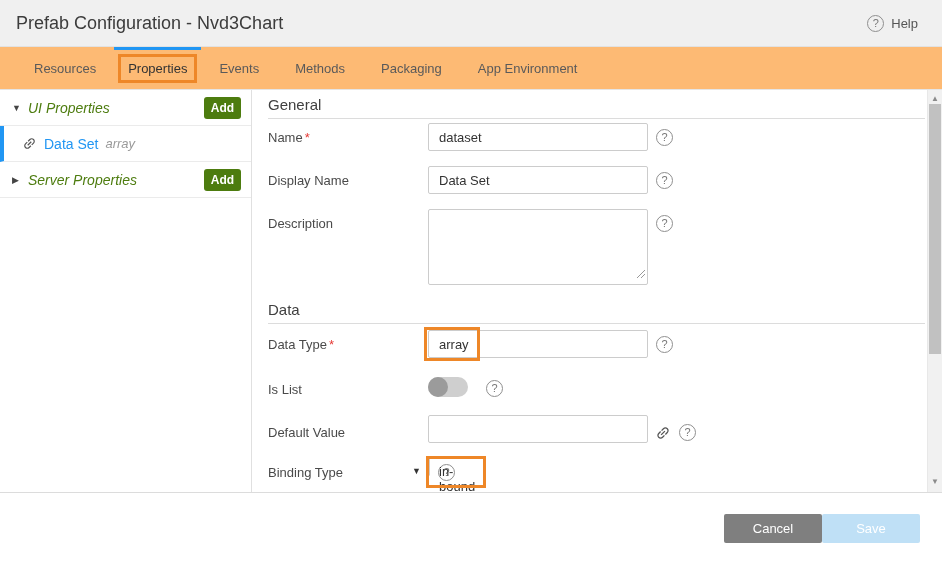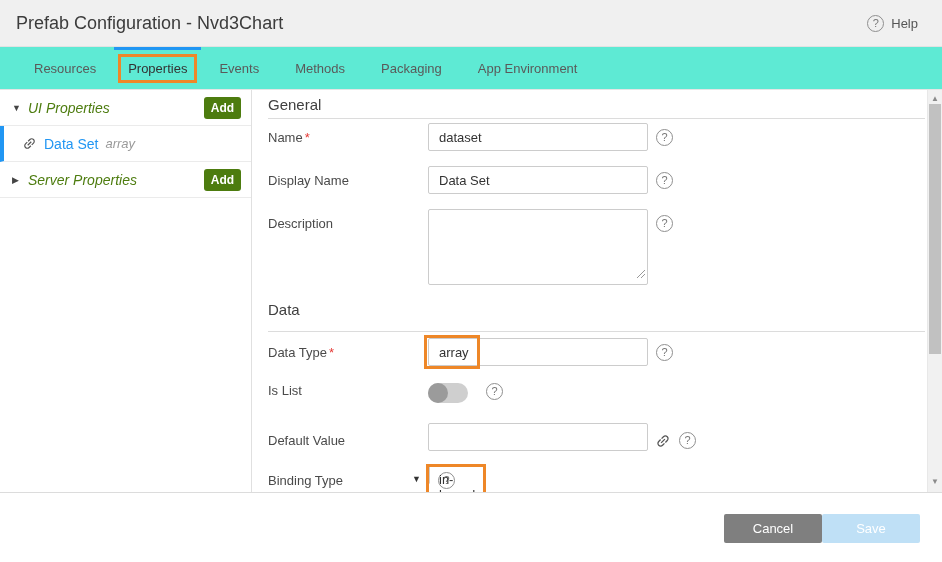--- a/index.html
+++ b/index.html
@@ -19,21 +19,21 @@
   .hdr-help { display:flex; align-items:center; gap:7px; font-size:13px; color:#555; cursor:pointer; }
 
   .q-icon {
     width:17px; height:17px; border:1px solid #8f8f8f; border-radius:50%;
     display:inline-flex; align-items:center; justify-content:center;
     font-size:11px; color:#777; flex:0 0 auto; background:transparent; line-height:1;
   }
 
   
   .tabbar {
-    height:43px; background:#5eead4; border-bottom:1px solid #e5e5e5;
+    height:43px; background:#fdba74; border-bottom:1px solid #e5e5e5;
     display:flex; align-items:stretch; padding-left:16px;
   }
   .tab {
     position:relative; display:flex; align-items:center; padding:0 18px;
     font-size:13px; color:#5a5a5a; cursor:pointer; white-space:nowrap;
   }
   .tab.active { padding:0 4px; color:#333; }
   .tab.active .tab-indicator {
     position:absolute; top:0; left:0; right:0; height:3px; background:#2196f3;
   }
@@ -64,28 +64,28 @@
   .side-item-label { color:#2196f3; font-size:14px; }
   .side-item-type { color:#9a9a9a; font-size:13px; font-style:italic; }
   .link-svg { flex:0 0 auto; display:inline-flex; }
 
   
   .panel { flex:1; padding:0 17px 0 16px; position:relative; overflow:hidden; }
   .sec-title {
     font-size:15px; color:#404040; line-height:17px;
     padding:6px 0 5px; border-bottom:1px solid #dcdcdc; margin-bottom:4px;
   }
-  .sec-title.data { margin-top:16px; padding-top:0; padding-bottom:13px; margin-bottom:6px; }
+  .sec-title.data { margin-top:16px; padding-top:0; padding-bottom:5px; margin-bottom:6px; }
 
   .frow { display:flex; align-items:flex-start; }
   .row-name     { margin-bottom:15px; }
   .row-display  { margin-bottom:15px; }
   .row-desc     { margin-bottom:0; }
   .row-datatype { margin-bottom:17px; }
-  .row-islist   { margin-bottom:18px; align-items:flex-start; height:22px; }
+  .row-islist   { margin-bottom:18px; align-items:flex-end; height:22px; }
   .row-default  { margin-bottom:15px;align-items:center; }
 
   .flabel { width:160px; flex:0 0 160px; font-size:13px; color:#4a4a4a; padding-top:7px; }
   .row-islist .flabel { padding-top:0; }
   .req { color:#e53935; margin-left:2px; }
 
   .tinput {
     width:220px; height:28px; border:1px solid #ccc; border-radius:2px;
     padding:0 10px; font-size:13px; color:#333; background:#fff;
     font-family:"Liberation Sans", sans-serif; outline:none;

